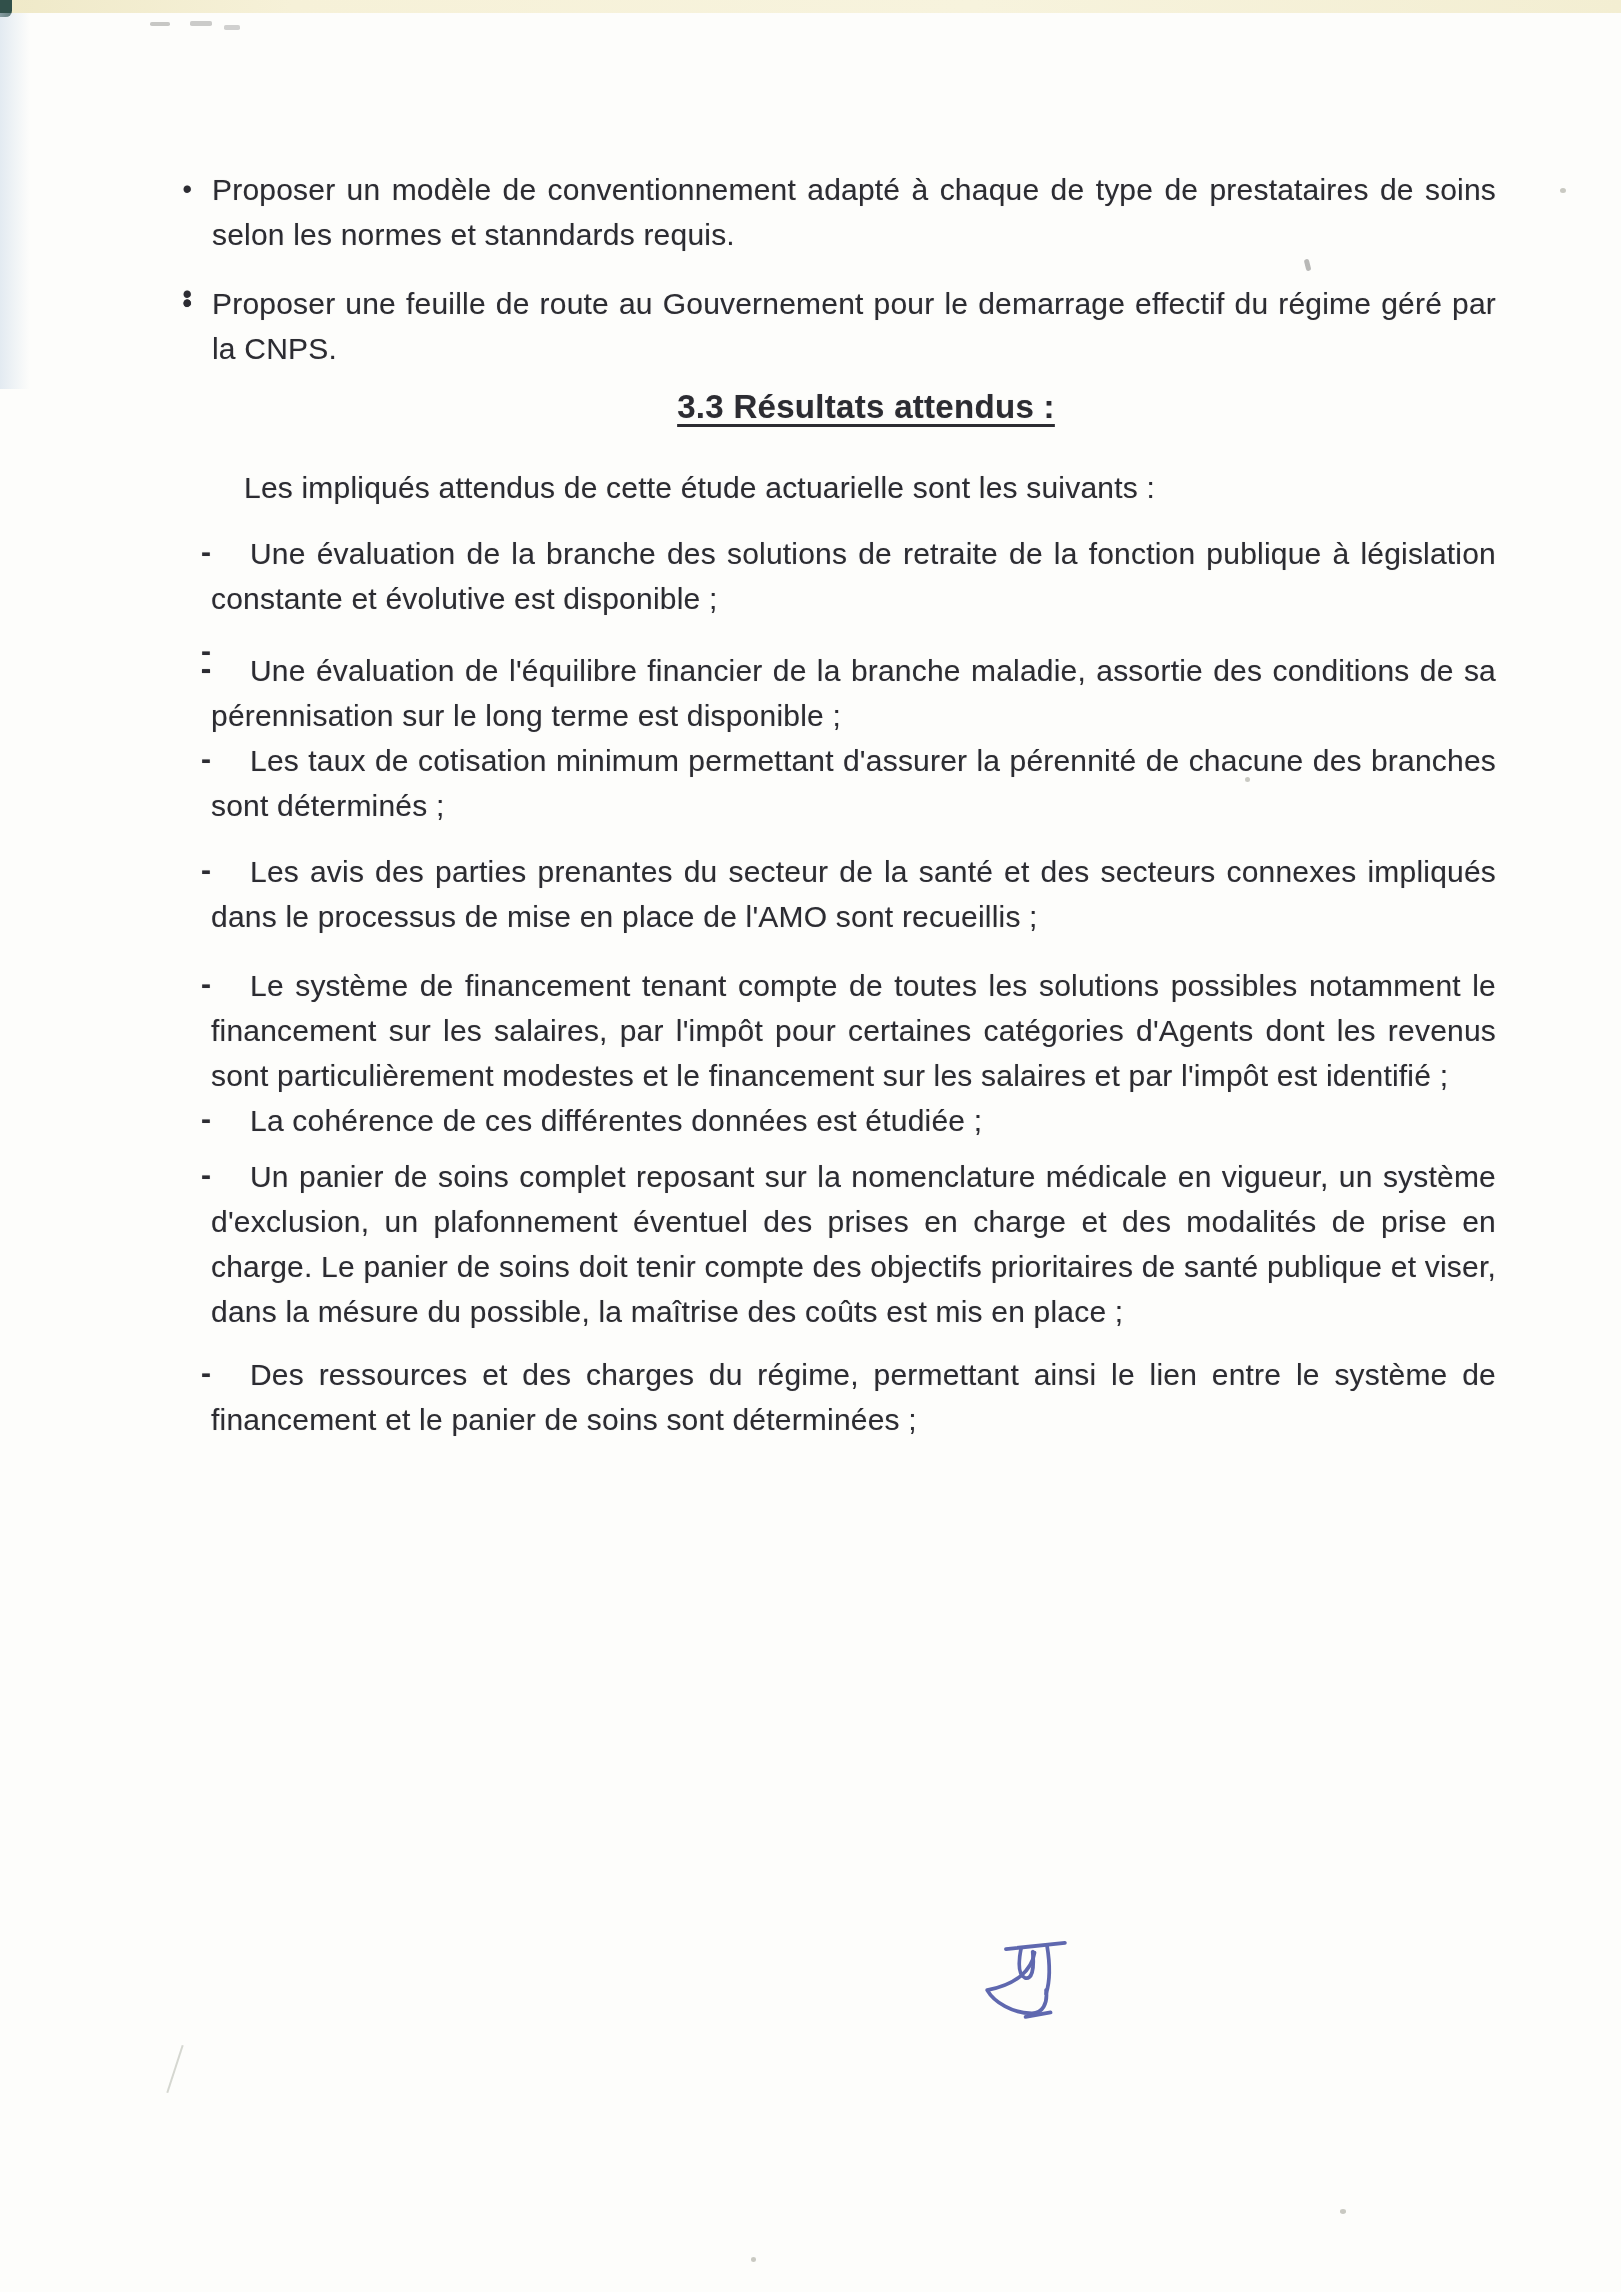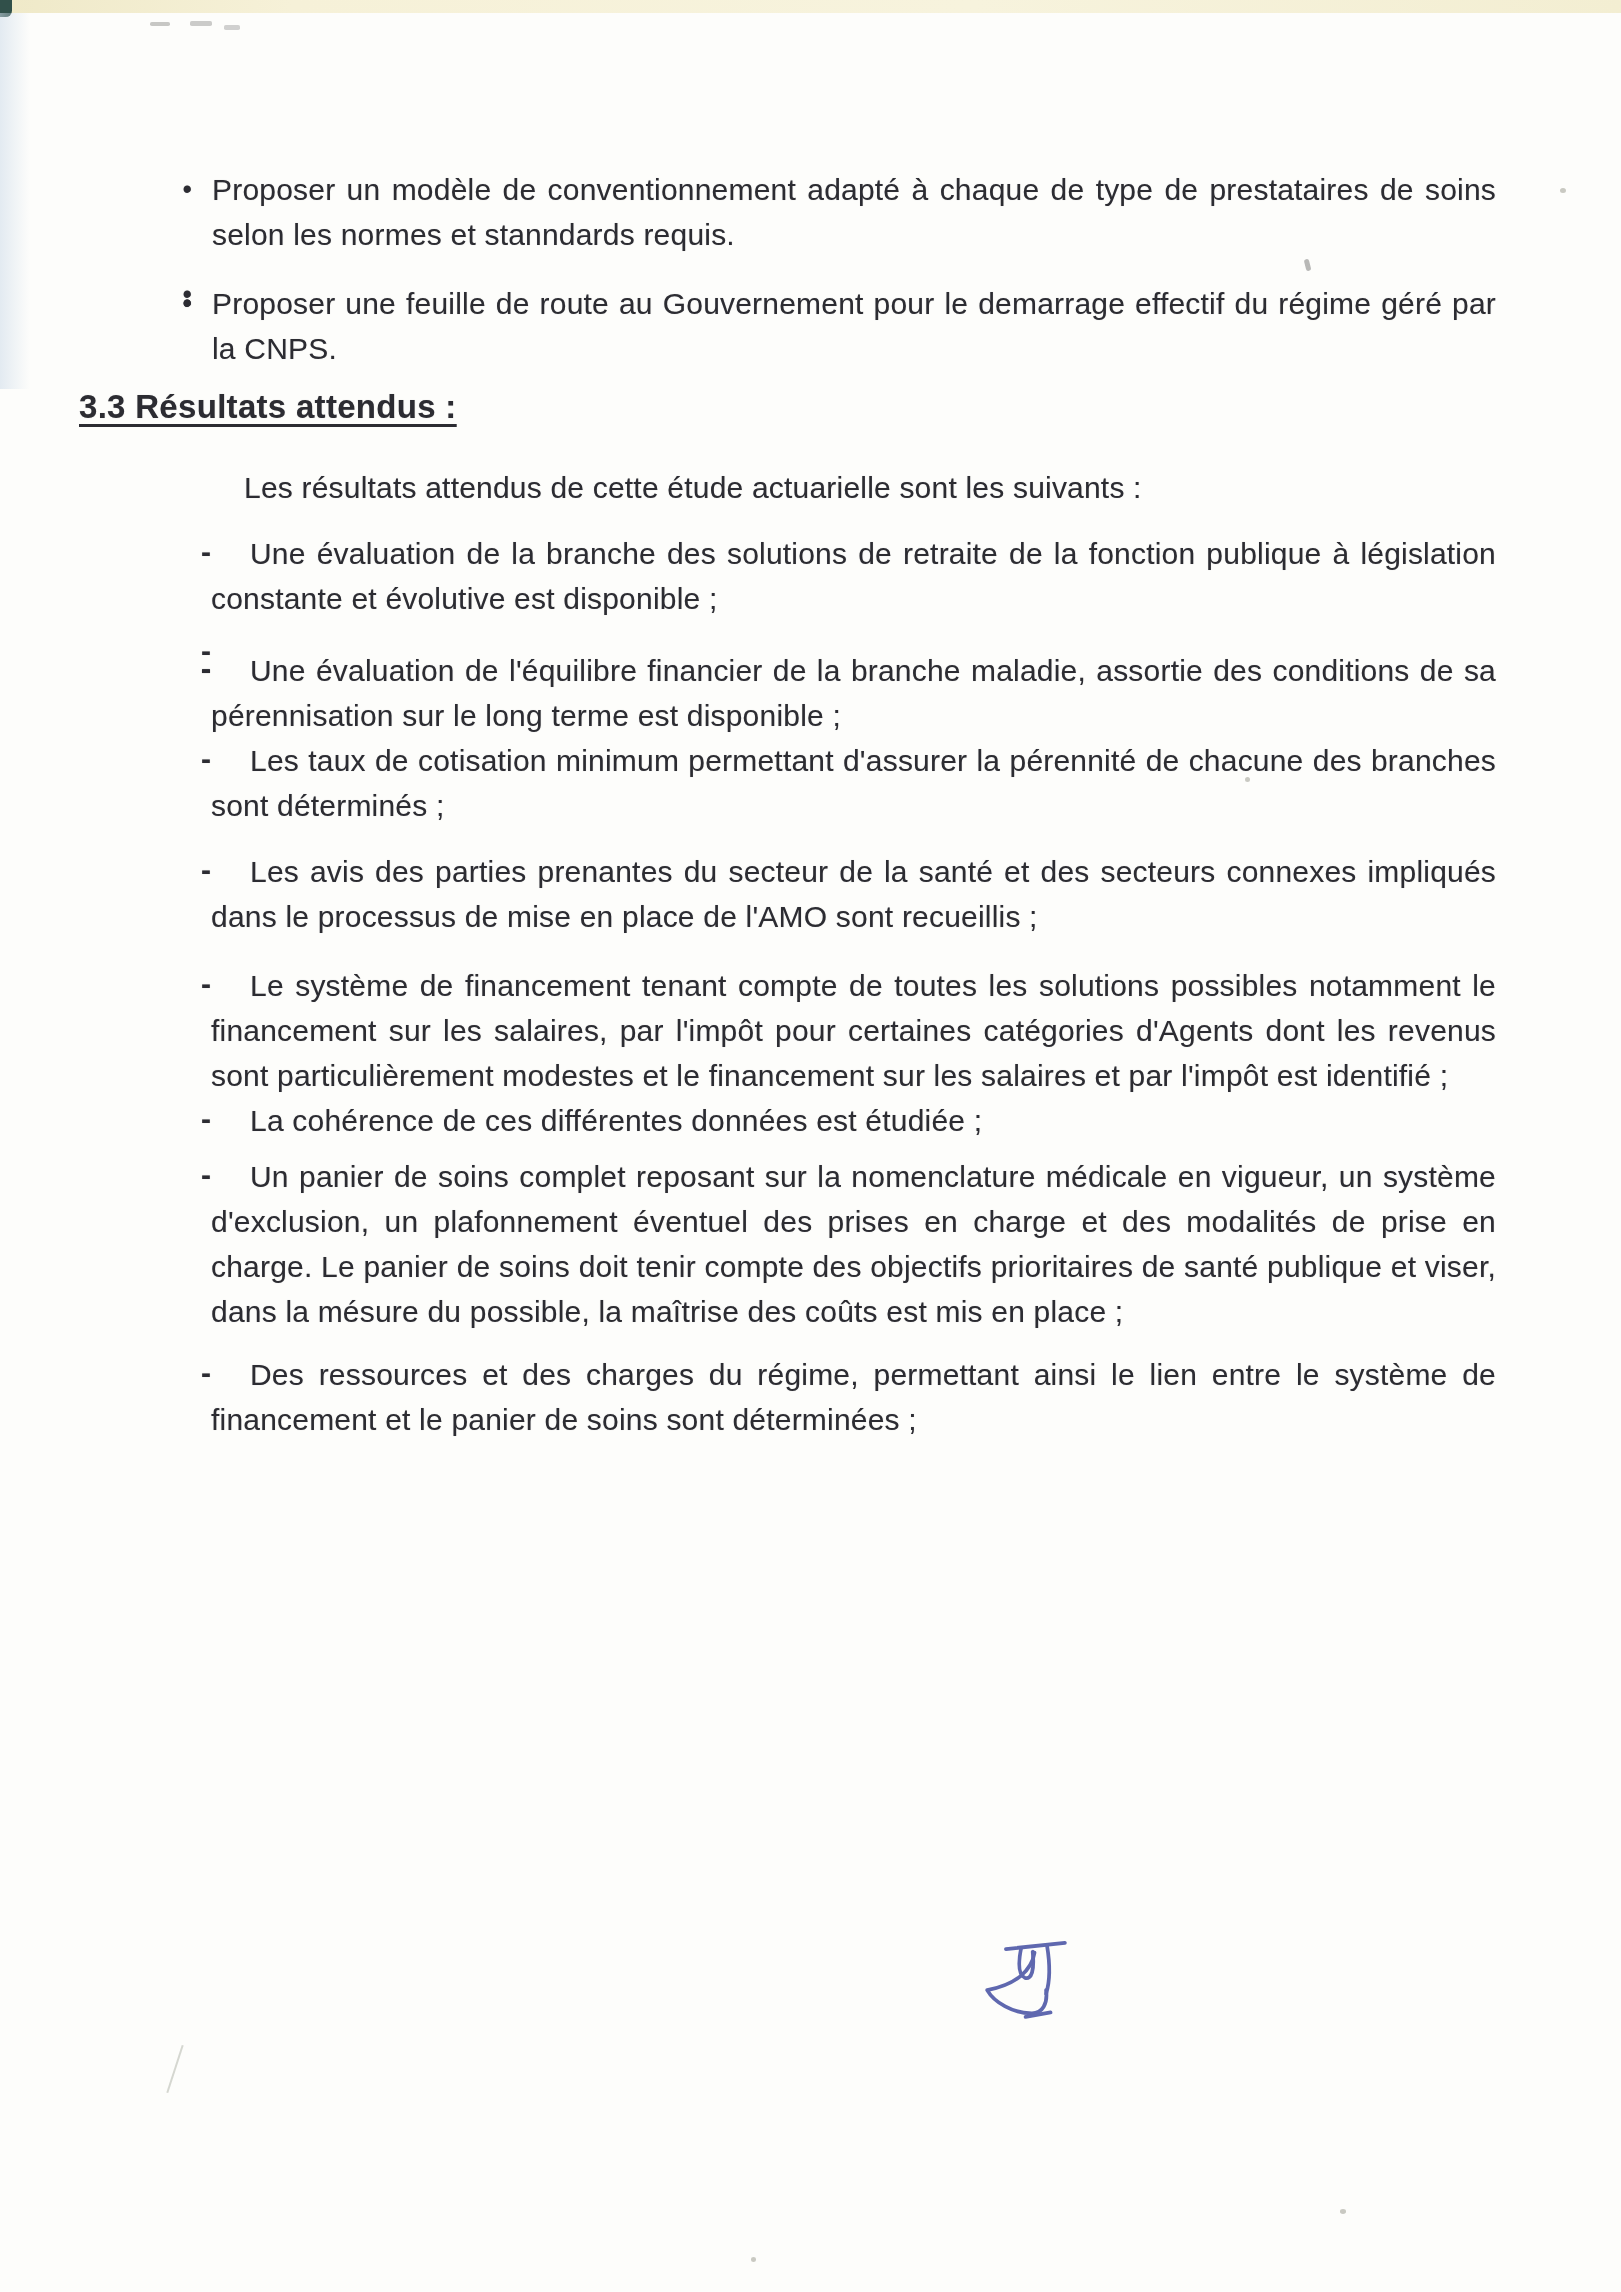--- a/index.html
+++ b/index.html
@@ -55,28 +55,29 @@
     text-align: justify;
     text-indent: 39px;
   }
   .d-item .glyph {
     position: absolute; left: -9.9px; top: -1.8px;
     text-indent: 0;
     font-weight: bold;
     letter-spacing: 0;
   }
   .heading {
-    margin-left: 79px;
+    margin-left: 110px;
     font-size: 33px;
     font-weight: bold;
     text-decoration: underline;
     text-decoration-thickness: 2.7px;
     text-underline-offset: 6.3px;
     letter-spacing: 0.3px;
     text-shadow: 0 0 0.9px rgba(44,44,50,0.3);
+    text-align: center;
   }
   .intro { margin-left: 244px; margin-right: 126px; }
   
   .signature {
     position: absolute; left: 972px; top: 1933px;
     width: 125px; height: 100px;
   }
   .slash-artifact {
     position: absolute; left: 174px; top: 2044px;
     width: 1.8px; height: 50px;
@@ -114,21 +115,21 @@
     <div class="b-item" style="margin-bottom:20.6px;">
       <span class="glyph">•</span>
     </div>
     <div class="b-item" style="margin-bottom:13.4px;">
       <span class="glyph">•</span>
       <span>Proposer une feuille de route au Gouvernement pour le demarrage effectif du régime géré par la CNPS.</span>
     </div>
 
     <div class="heading" style="margin-bottom:36px;">3.3 Résultats attendus :</div>
 
-    <div class="intro" style="margin-bottom:20.6px;">Les résultats attendus de cette étude actuarielle sont les suivants :</div>
+    <div class="intro" style="margin-bottom:20.6px;">Les impliqués attendus de cette étude actuarielle sont les suivants :</div>
 
     <div class="d-item" style="margin-bottom:9px;">
       <span class="glyph">-</span>
       <span>Une évaluation de la branche des solutions de retraite de la fonction publique à législation constante et évolutive est disponible ;</span>
     </div>
     <div class="d-item" style="margin-bottom:27px;">
       <span class="glyph">-</span>
     </div>
     <div class="d-item" style="margin-bottom:11.6px;">
       <span class="glyph">-</span>

